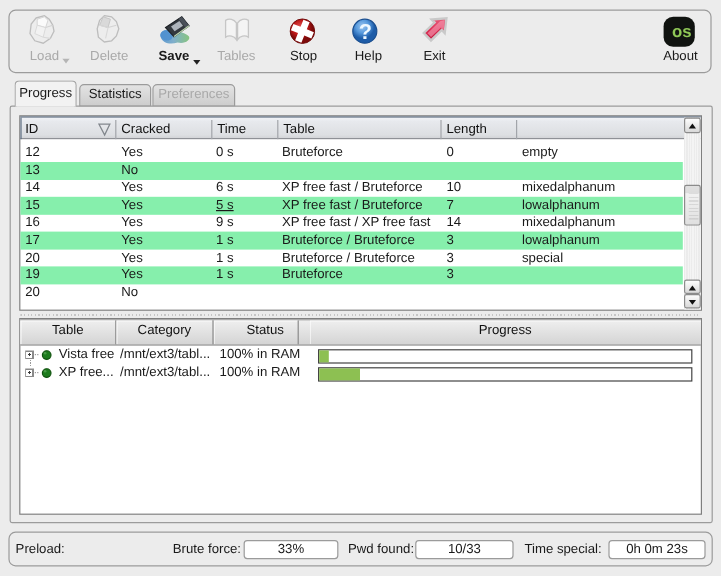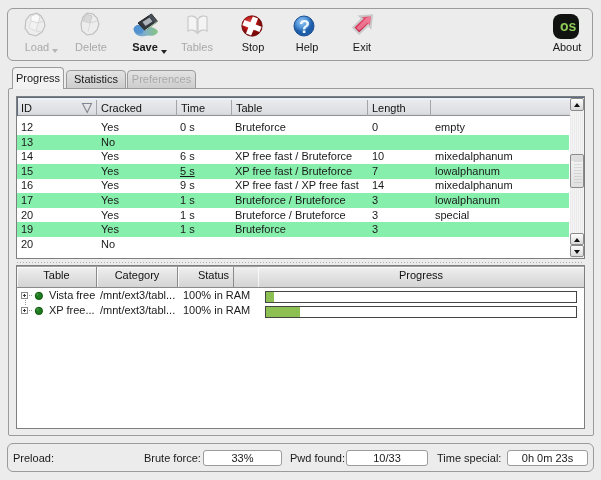--- a/index.html
+++ b/index.html
@@ -227,21 +227,21 @@
         </div>
     </div>
   </div>
 
   <div class="abs" style="left:8px;top:173px;width:567px;height:1px;background:repeating-linear-gradient(90deg,#adadad 0 1px,transparent 1px 3px);"></div>
 
   <div class="abs" id="t2">
     <div id="h2strip">
       <div class="h2cell" style="left:0;width:80px;">Table</div>
       <div class="h2cell" style="left:80px;width:81px;">Category</div>
-      <div class="h2cell" style="left:161px;width:56px;padding-left:16px;">Status</div>
+      <div class="h2cell" style="left:161px;width:71px;padding-left:16px;">Status</div>
       <div class="h2cell" style="left:241px;width:326px;border-right:none;">Progress</div>
     </div>
     <div class="trow" style="top:22px;">
       <svg style="position:absolute;left:4px;top:4px" width="16" height="8">
           <rect x="0.5" y="0.5" width="6" height="6" fill="#fff" stroke="#8a8a8a" shape-rendering="crispEdges"></rect>
           <line x1="2" y1="3.5" x2="5" y2="3.5" stroke="#3a3a3a" stroke-width="1" shape-rendering="crispEdges"></line>
           <line x1="3.5" y1="2" x2="3.5" y2="5" stroke="#3a3a3a" stroke-width="1" shape-rendering="crispEdges"></line>
           <rect x="8" y="3" width="1" height="1" fill="#9a9a9a"></rect>
           <rect x="10" y="3" width="1" height="1" fill="#9a9a9a"></rect>
         </svg>

